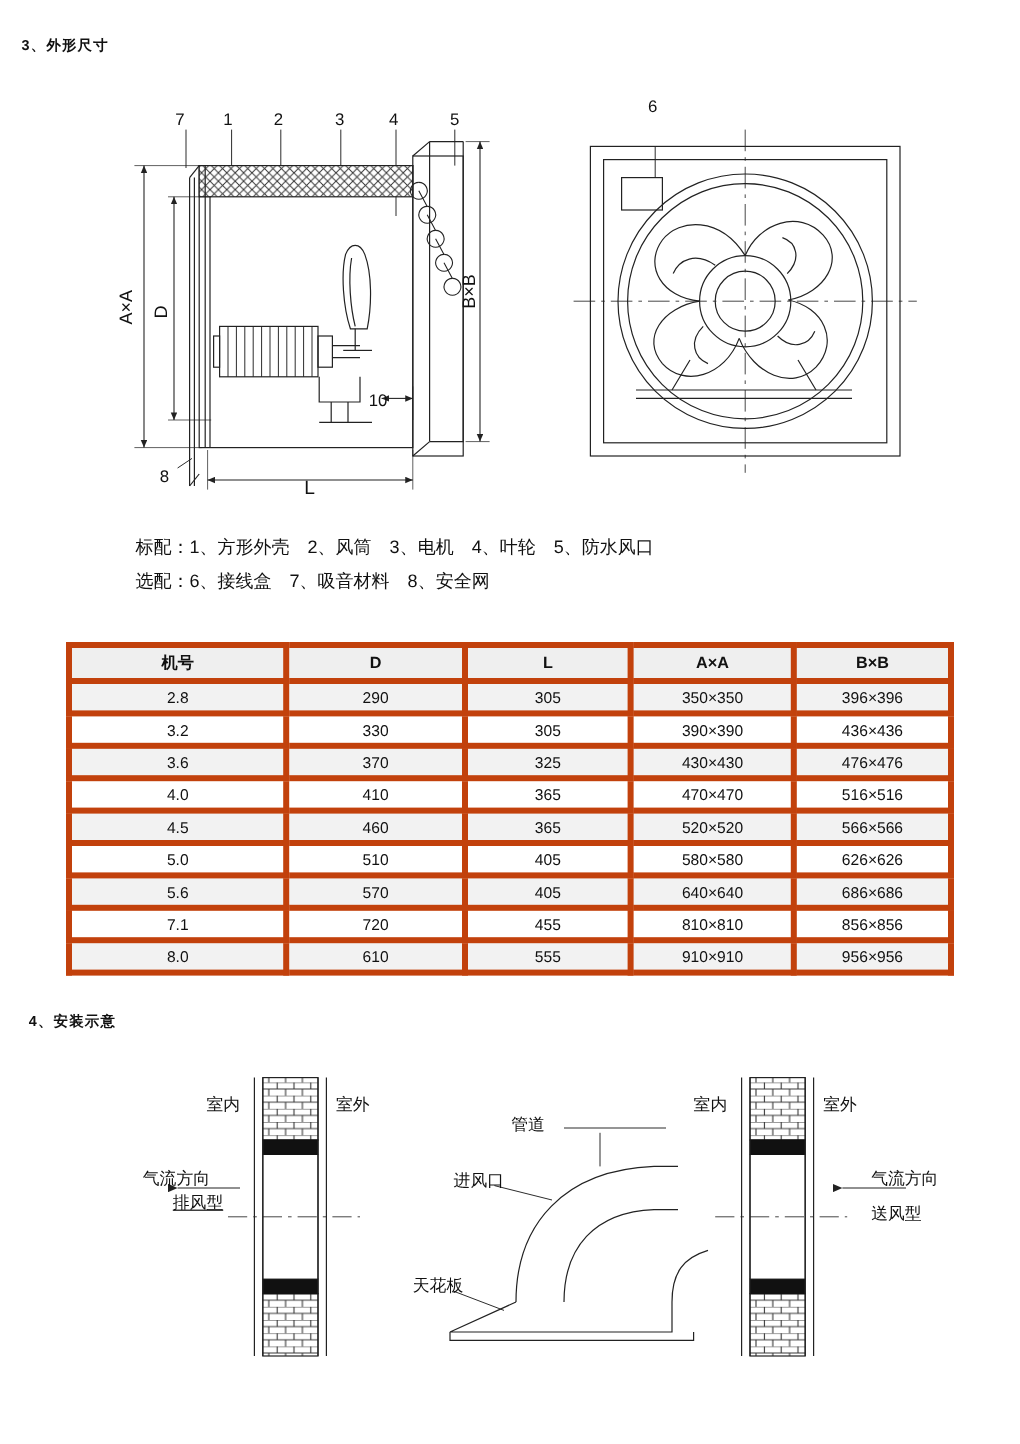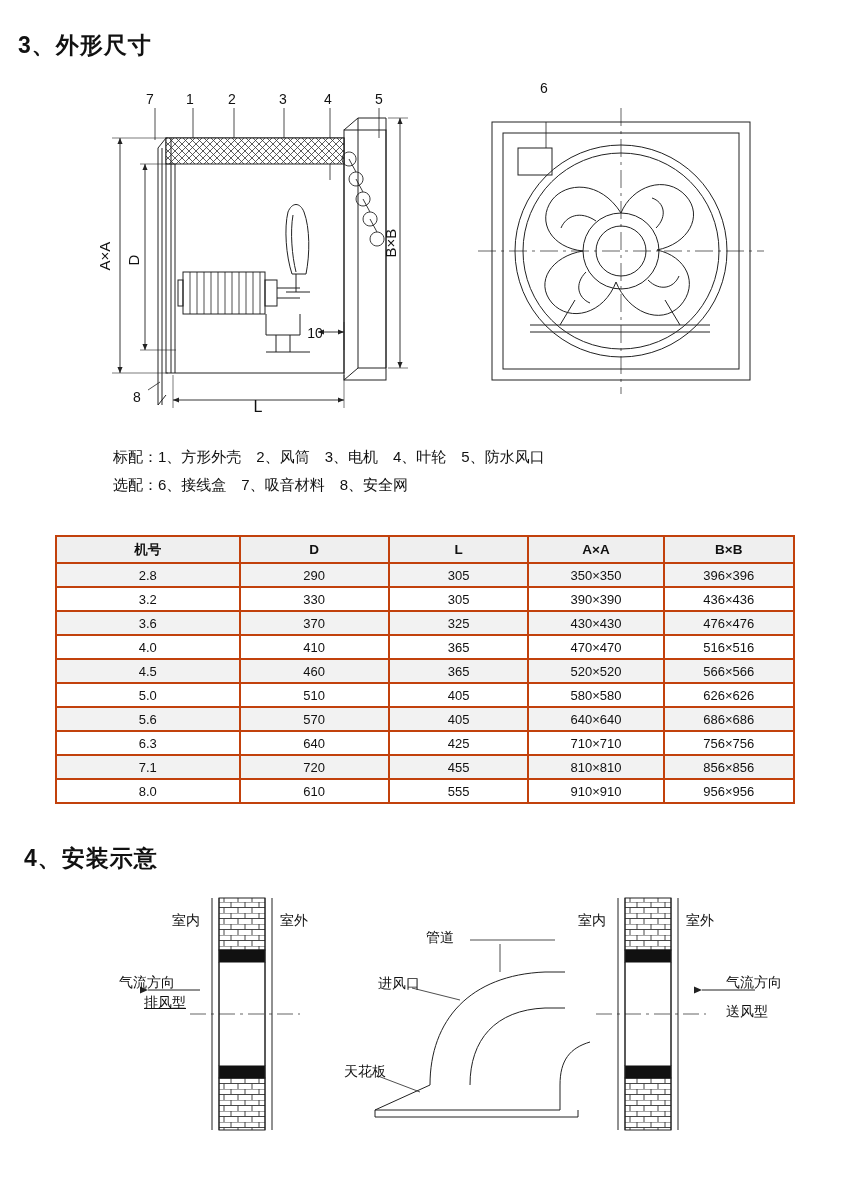--- a/index.html
+++ b/index.html
@@ -15,21 +15,21 @@
     color: #1a1a1a;
     overflow: hidden;
   }
   .page {
     position: relative;
     width: 850px;
     height: 1203px;
   }
   .section-title {
     position: absolute;
-    font-size: 23px;
+    font-size: 12px;
     font-weight: bold;
     letter-spacing: 1px;
     color: #111;
   }
   #sec3-title { left: 18px; top: 30px; }
   #sec4-title { left: 24px; top: 843px; }
 
   
   .drawing {
     position: absolute;
@@ -53,21 +53,21 @@
   
   .spec-table {
     position: absolute;
     left: 55px;
     top: 535px;
     width: 740px;
     border-collapse: collapse;
     font-size: 13px;
   }
   .spec-table th, .spec-table td {
-    border: 2px solid #c2410c;
+    border: 5px solid #c2410c;
     text-align: center;
     height: 22px;
     padding: 0;
     font-weight: normal;
     color: #111;
   }
   .spec-table thead th {
     background: #efefef;
     font-weight: bold;
     height: 25px;
@@ -302,27 +302,20 @@
         <td>626×626</td>
       </tr>
       <tr>
         <td>5.6</td>
         <td>570</td>
         <td>405</td>
         <td>640×640</td>
         <td>686×686</td>
       </tr>
       <tr>
-        <td>6.3</td>
-        <td>640</td>
-        <td>425</td>
-        <td>710×710</td>
-        <td>756×756</td>
-      </tr>
-      <tr>
         <td>7.1</td>
         <td>720</td>
         <td>455</td>
         <td>810×810</td>
         <td>856×856</td>
       </tr>
       <tr>
         <td>8.0</td>
         <td>610</td>
         <td>555</td>

